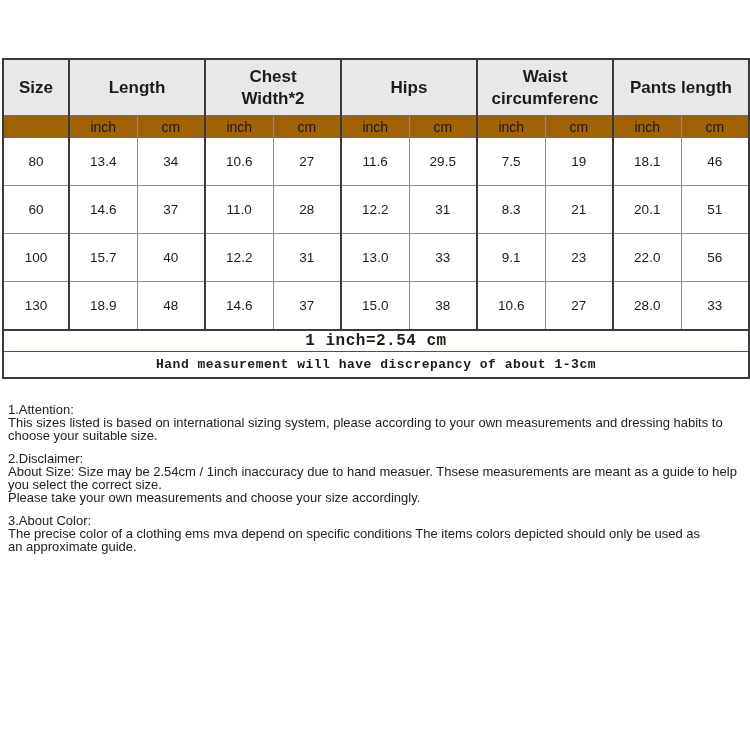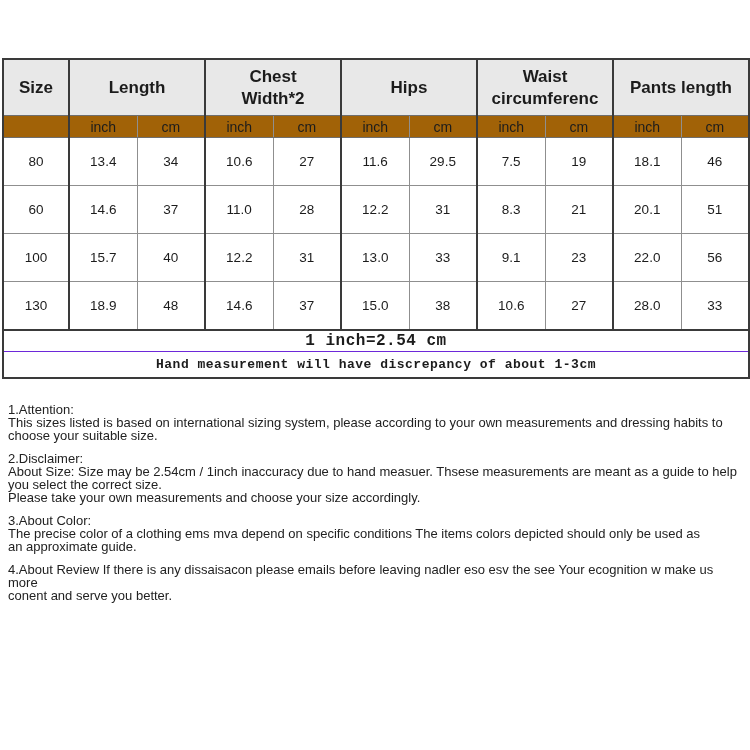--- a/index.html
+++ b/index.html
@@ -195,17 +195,15 @@
 
   <div class="notes">
     <p class="note">1.Attention:
 This sizes listed is based on international sizing system, please according to your own measurements and dressing habits to choose your suitable size.</p>
     <p class="note">2.Disclaimer:
 About Size: Size may be 2.54cm / 1inch inaccuracy due to hand measuer. Thsese measurements are meant as a guide to help you select the correct size.
 Please take your own measurements and choose your size accordingly.</p>
     <p class="note">3.About Color:
 The precise color of a clothing ems mva depend on specific conditions The items colors depicted should only be used as
 an approximate guide.</p>
-    <p class="note">4.About Review If there is any dissaisacon please emails before leaving nadler eso esv the see Your ecognition w make us more
-conent and serve you better.</p>
   </div>
 
 </div>
 
 </body></html>

